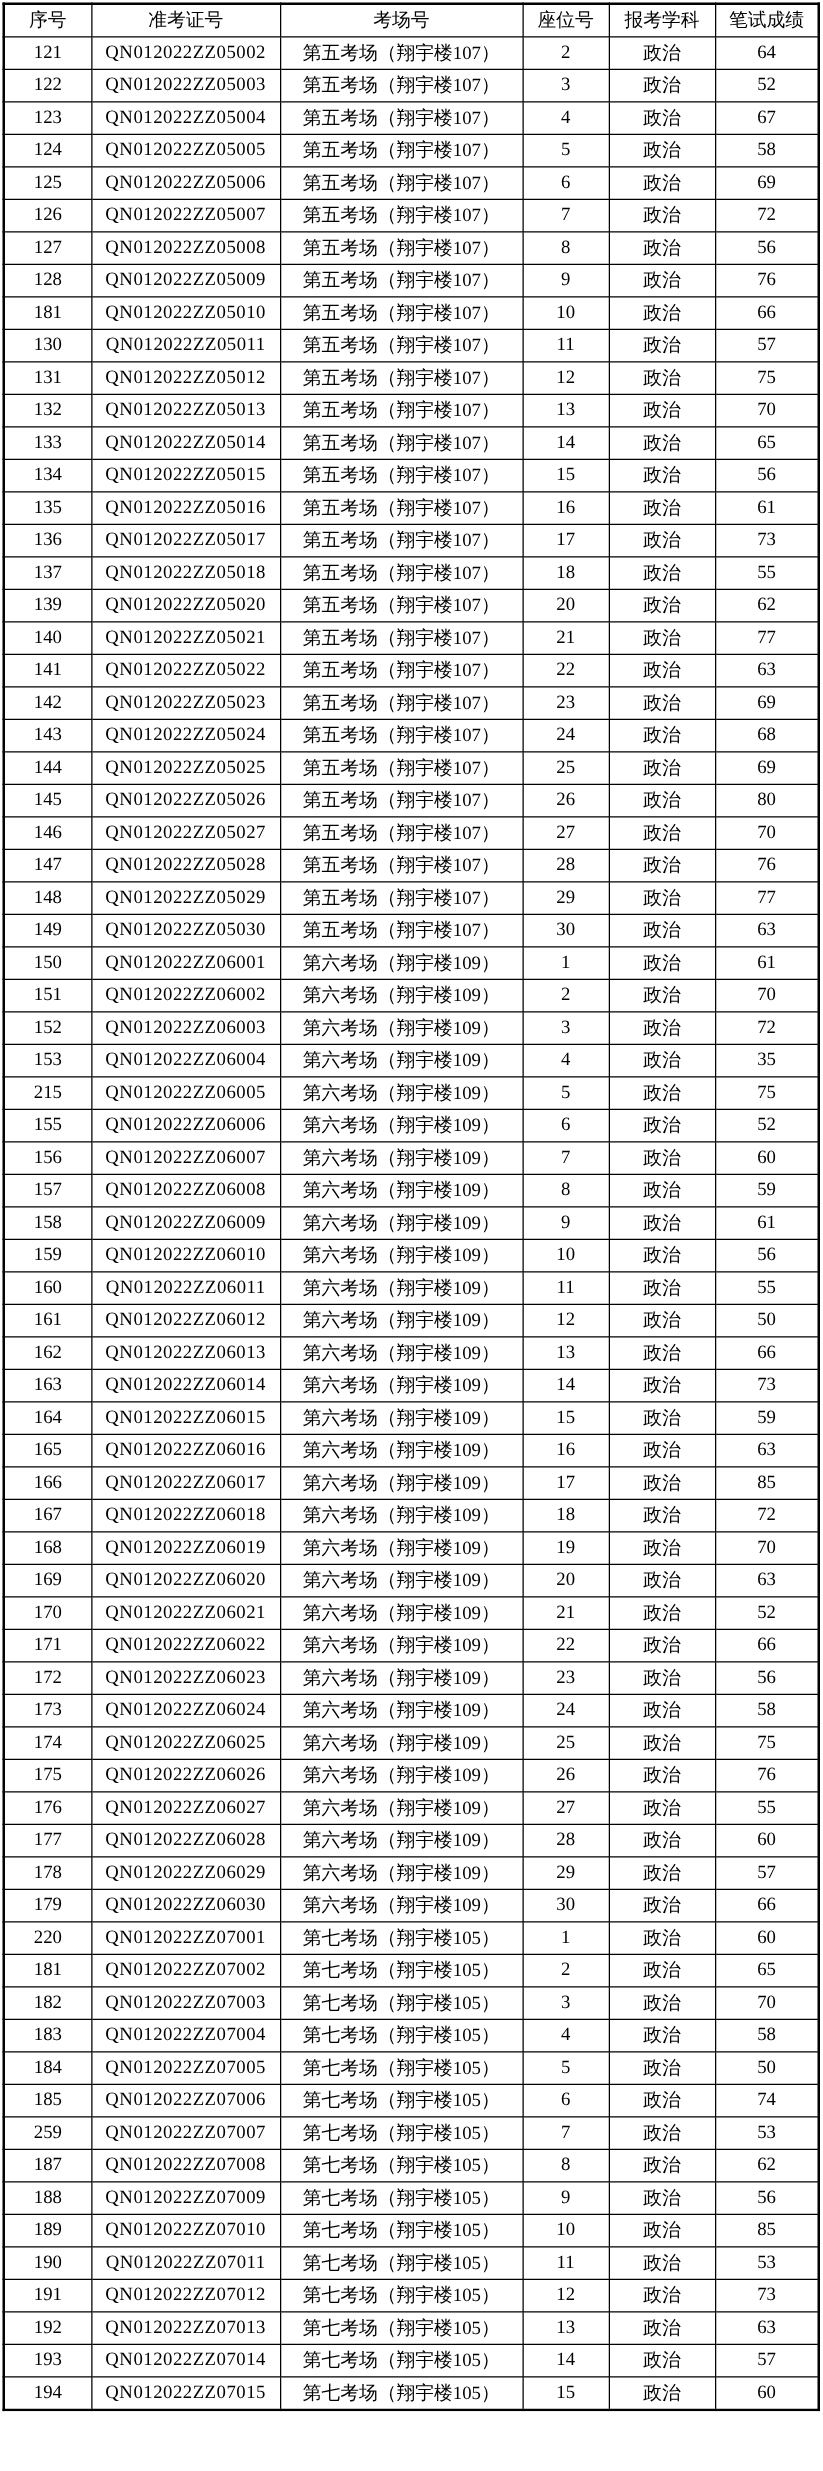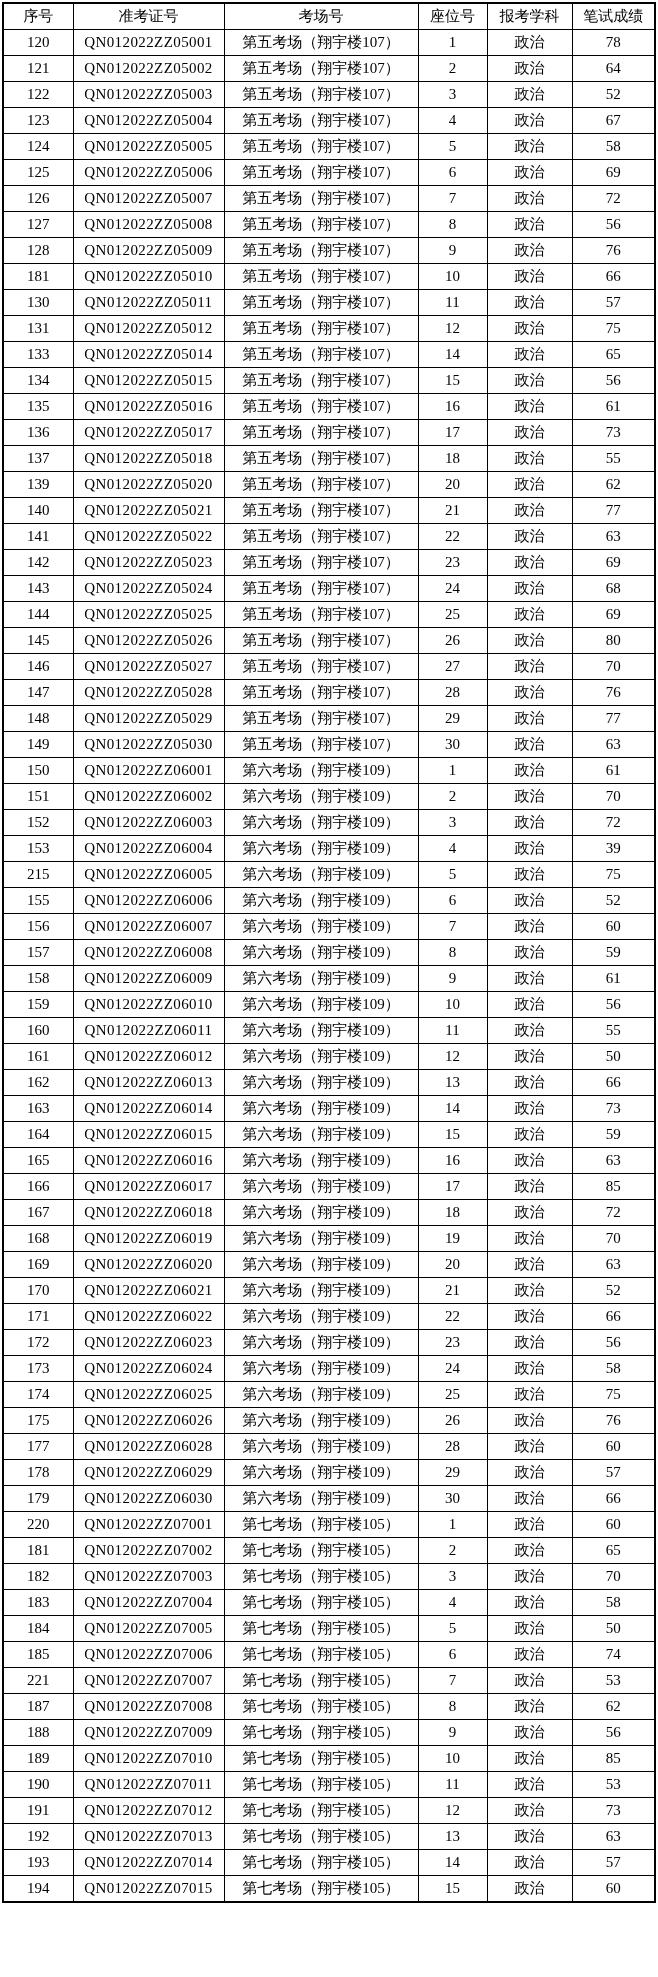--- a/index.html
+++ b/index.html
@@ -55,28 +55,20 @@
       <th>序号</th>
       <th>准考证号</th>
       <th>考场号</th>
       <th>座位号</th>
       <th>报考学科</th>
       <th>笔试成绩</th>
     </tr>
   </thead>
   <tbody id="table-body">
       <tr>
-        <td class="cell-serial">120</td>
-        <td class="cell-ticket">QN012022ZZ05001</td>
-        <td class="cell-room">第五考场（翔宇楼107）</td>
-        <td class="cell-seat">1</td>
-        <td class="cell-subject">政治</td>
-        <td class="cell-score">78</td>
-      </tr>
-      <tr>
         <td class="cell-serial">121</td>
         <td class="cell-ticket">QN012022ZZ05002</td>
         <td class="cell-room">第五考场（翔宇楼107）</td>
         <td class="cell-seat">2</td>
         <td class="cell-subject">政治</td>
         <td class="cell-score">64</td>
       </tr>
       <tr>
         <td class="cell-serial">122</td>
         <td class="cell-ticket">QN012022ZZ05003</td>
@@ -151,20 +143,28 @@
       </tr>
       <tr>
         <td class="cell-serial">131</td>
         <td class="cell-ticket">QN012022ZZ05012</td>
         <td class="cell-room">第五考场（翔宇楼107）</td>
         <td class="cell-seat">12</td>
         <td class="cell-subject">政治</td>
         <td class="cell-score">75</td>
       </tr>
       <tr>
+        <td class="cell-serial">132</td>
+        <td class="cell-ticket">QN012022ZZ05013</td>
+        <td class="cell-room">第五考场（翔宇楼107）</td>
+        <td class="cell-seat">13</td>
+        <td class="cell-subject">政治</td>
+        <td class="cell-score">70</td>
+      </tr>
+      <tr>
         <td class="cell-serial">133</td>
         <td class="cell-ticket">QN012022ZZ05014</td>
         <td class="cell-room">第五考场（翔宇楼107）</td>
         <td class="cell-seat">14</td>
         <td class="cell-subject">政治</td>
         <td class="cell-score">65</td>
       </tr>
       <tr>
         <td class="cell-serial">134</td>
         <td class="cell-ticket">QN012022ZZ05015</td>
@@ -308,21 +308,21 @@
         <td class="cell-seat">3</td>
         <td class="cell-subject">政治</td>
         <td class="cell-score">72</td>
       </tr>
       <tr>
         <td class="cell-serial">153</td>
         <td class="cell-ticket">QN012022ZZ06004</td>
         <td class="cell-room">第六考场（翔宇楼109）</td>
         <td class="cell-seat">4</td>
         <td class="cell-subject">政治</td>
-        <td class="cell-score">39</td>
+        <td class="cell-score">35</td>
       </tr>
       <tr>
         <td class="cell-serial">215</td>
         <td class="cell-ticket">QN012022ZZ06005</td>
         <td class="cell-room">第六考场（翔宇楼109）</td>
         <td class="cell-seat">5</td>
         <td class="cell-subject">政治</td>
         <td class="cell-score">75</td>
       </tr>
       <tr>
@@ -487,20 +487,28 @@
       </tr>
       <tr>
         <td class="cell-serial">175</td>
         <td class="cell-ticket">QN012022ZZ06026</td>
         <td class="cell-room">第六考场（翔宇楼109）</td>
         <td class="cell-seat">26</td>
         <td class="cell-subject">政治</td>
         <td class="cell-score">76</td>
       </tr>
       <tr>
+        <td class="cell-serial">176</td>
+        <td class="cell-ticket">QN012022ZZ06027</td>
+        <td class="cell-room">第六考场（翔宇楼109）</td>
+        <td class="cell-seat">27</td>
+        <td class="cell-subject">政治</td>
+        <td class="cell-score">55</td>
+      </tr>
+      <tr>
         <td class="cell-serial">177</td>
         <td class="cell-ticket">QN012022ZZ06028</td>
         <td class="cell-room">第六考场（翔宇楼109）</td>
         <td class="cell-seat">28</td>
         <td class="cell-subject">政治</td>
         <td class="cell-score">60</td>
       </tr>
       <tr>
         <td class="cell-serial">178</td>
         <td class="cell-ticket">QN012022ZZ06029</td>
@@ -559,21 +567,21 @@
       </tr>
       <tr>
         <td class="cell-serial">185</td>
         <td class="cell-ticket">QN012022ZZ07006</td>
         <td class="cell-room">第七考场（翔宇楼105）</td>
         <td class="cell-seat">6</td>
         <td class="cell-subject">政治</td>
         <td class="cell-score">74</td>
       </tr>
       <tr>
-        <td class="cell-serial">221</td>
+        <td class="cell-serial">259</td>
         <td class="cell-ticket">QN012022ZZ07007</td>
         <td class="cell-room">第七考场（翔宇楼105）</td>
         <td class="cell-seat">7</td>
         <td class="cell-subject">政治</td>
         <td class="cell-score">53</td>
       </tr>
       <tr>
         <td class="cell-serial">187</td>
         <td class="cell-ticket">QN012022ZZ07008</td>
         <td class="cell-room">第七考场（翔宇楼105）</td>

